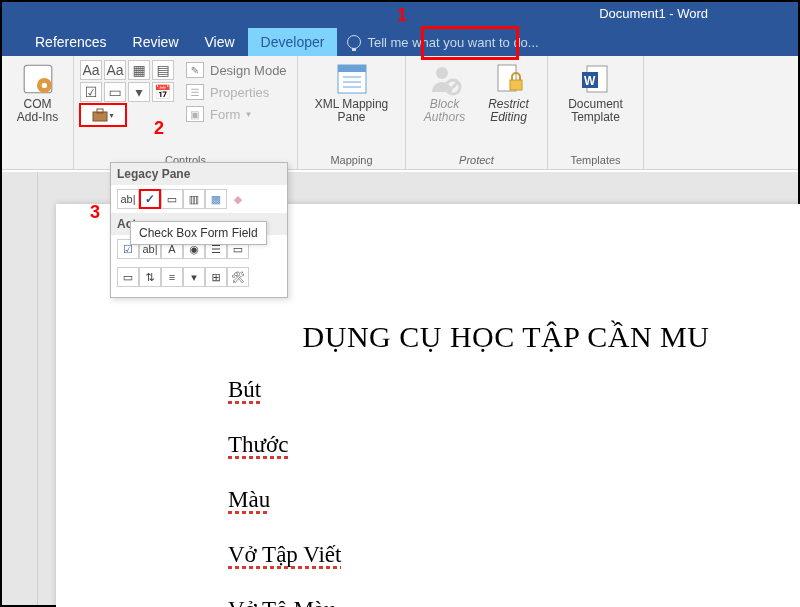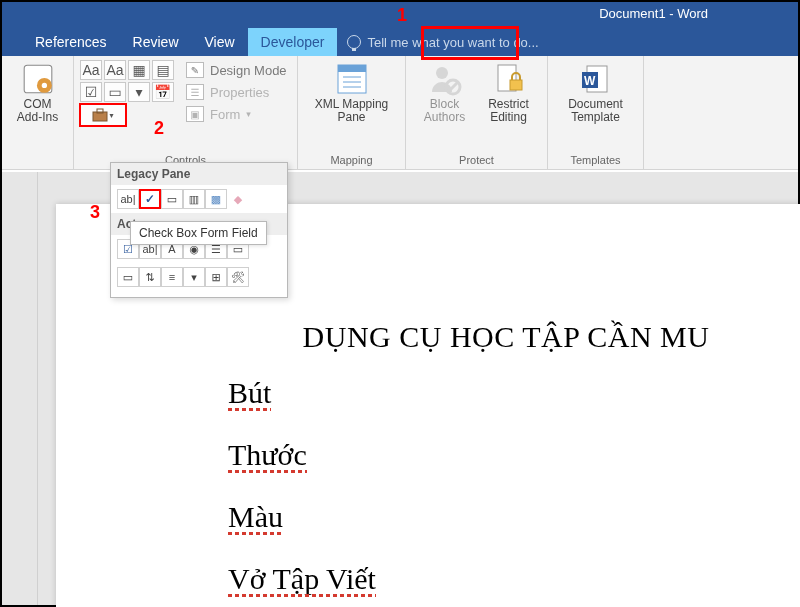--- a/index.html
+++ b/index.html
@@ -55,21 +55,21 @@
   .red-box-3 { border:2px solid #ff0000 !important; }
 
   .tooltip { position:absolute; left:128px; top:219px; background:#fff; border:1px solid #b8b8b8; padding:4px 8px; font-size:12px; color:#333; z-index:60; box-shadow:1px 1px 4px rgba(0,0,0,.12); }
 
   
   .docwrap { position:absolute; top:170px; left:0; right:0; bottom:0; background:#e6e6e6; }
   .ruler-gutter { position:absolute; top:0; left:0; bottom:0; width:36px; background:#e6e6e6; border-right:1px solid #d0d0d0; }
   .page { position:absolute; top:32px; left:54px; width:760px; height:420px; background:#fff; box-shadow:0 0 6px rgba(0,0,0,.18); }
   .doc-title { font-family:"Times New Roman",serif; font-size:30px; text-align:center; padding:116px 0 24px 140px; letter-spacing:.5px; white-space:nowrap; overflow:hidden; }
   .list { padding-left:172px; }
-  .list .item { font-family:"Times New Roman",serif; font-size:30px; margin-bottom:16px; position:relative; display:inline-block; }
+  .list .item { font-family:"Times New Roman",serif; font-size:23px; margin-bottom:16px; position:relative; display:inline-block; }
   .list .item::after { content:""; position:absolute; left:0; right:0; bottom:-3px; height:3px;
     background: repeating-linear-gradient(90deg,#d43a2f 0 4px,transparent 4px 7px); }
   .list div { line-height:1; }
   .list > div { margin-bottom:16px; }
 
   
   .red-box-1 { position:absolute; border:3px solid #ff0000; pointer-events:none; }
 
   
   svg { display:block; }
@@ -168,21 +168,21 @@
                 <line x1="8" y1="25" x2="26" y2="25" stroke="#6aa2d8"></line>
               </svg>
         </span>
         <span class="lbl" style="white-space:pre-line;">XML Mapping
 Pane</span>
       </div>
     </div>
     <div class="group-label">Mapping</div>
   </div>
 
-  <div class="group" style="width:142px;">
+  <div class="group" style="width:142px;font-style:italic;">
     <div class="group-body" style="justify-content:center;">
       <div class="btnv" style="opacity:.55;">
         <span class="ic">
           <svg viewBox="0 0 34 34">
                 <circle cx="14" cy="11" r="6" fill="#bfbfbf"></circle>
                 <path d="M4 30c0-7 6-10 10-10s10 3 10 10" fill="#bfbfbf"></path>
                 <circle cx="25" cy="25" r="7" fill="none" stroke="#bfbfbf" stroke-width="3"></circle>
                 <line x1="20" y1="30" x2="30" y2="20" stroke="#bfbfbf" stroke-width="3"></line>
               </svg>
         </span>

